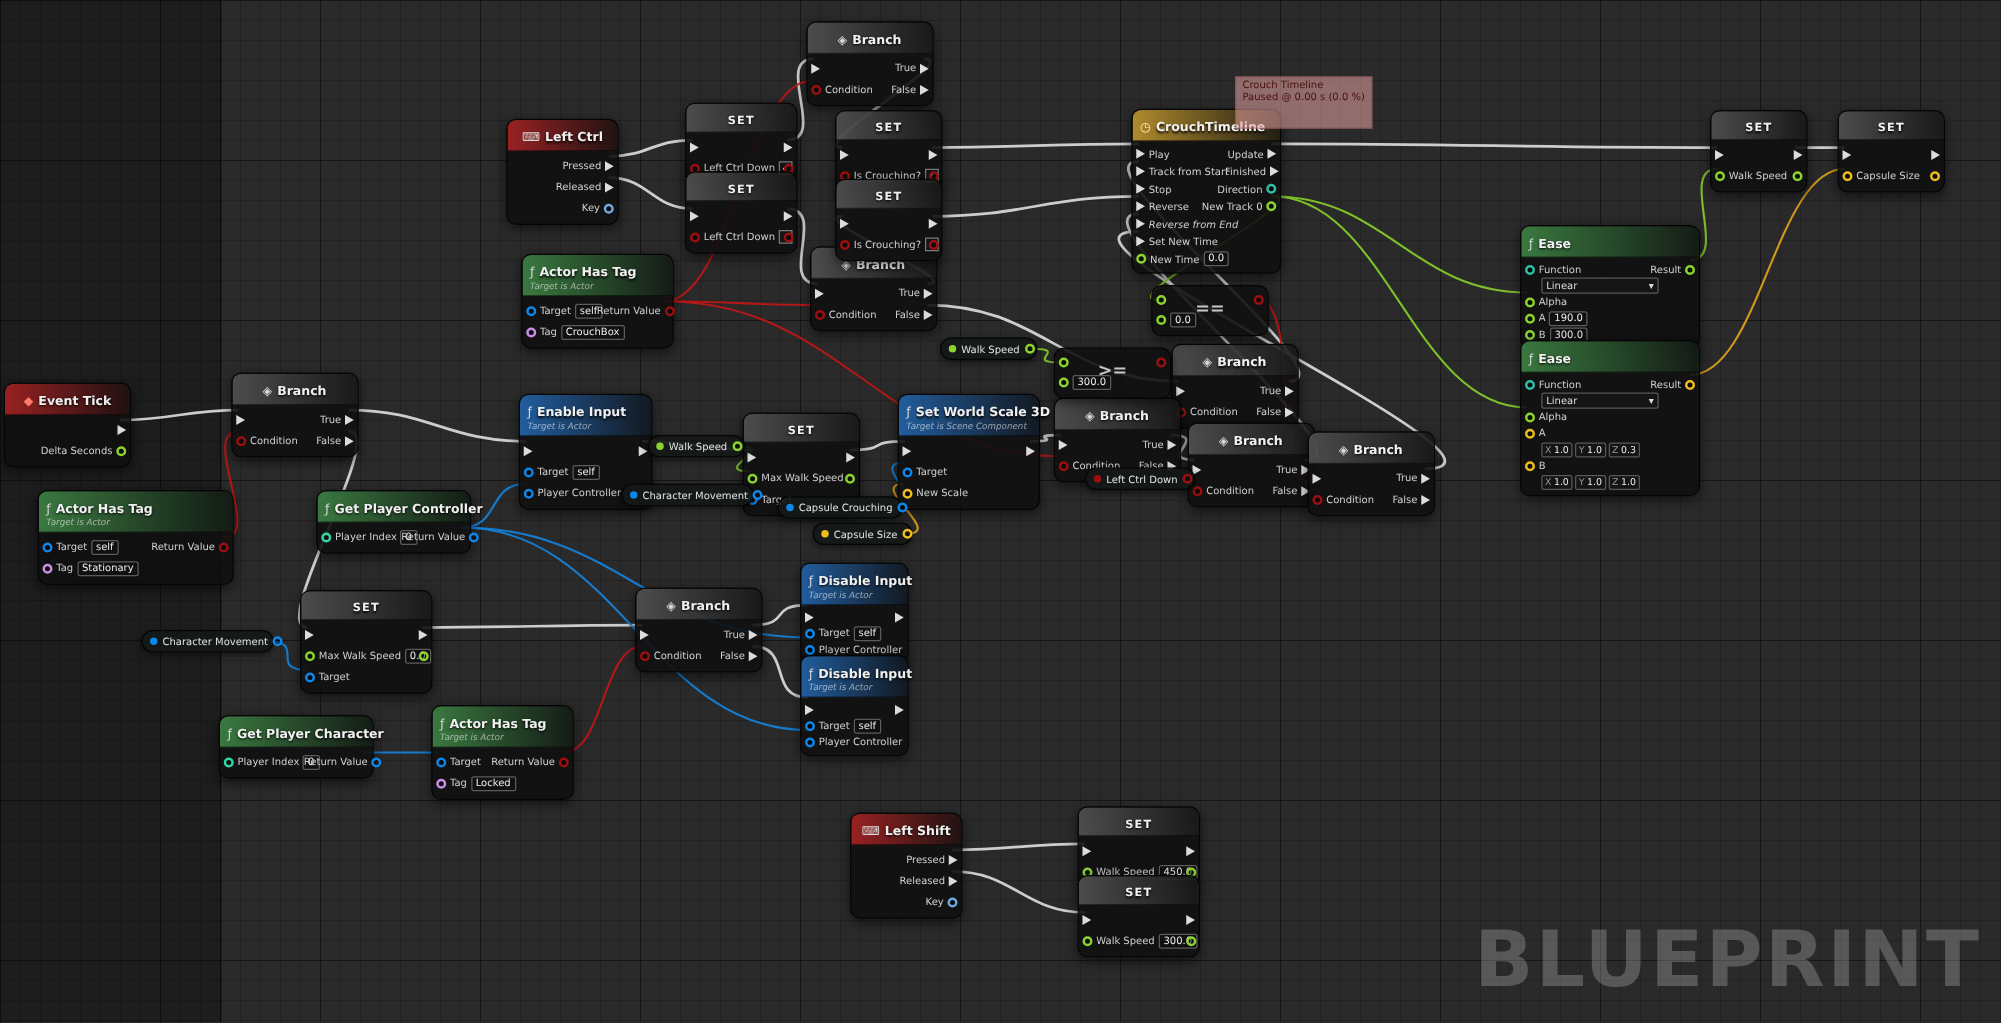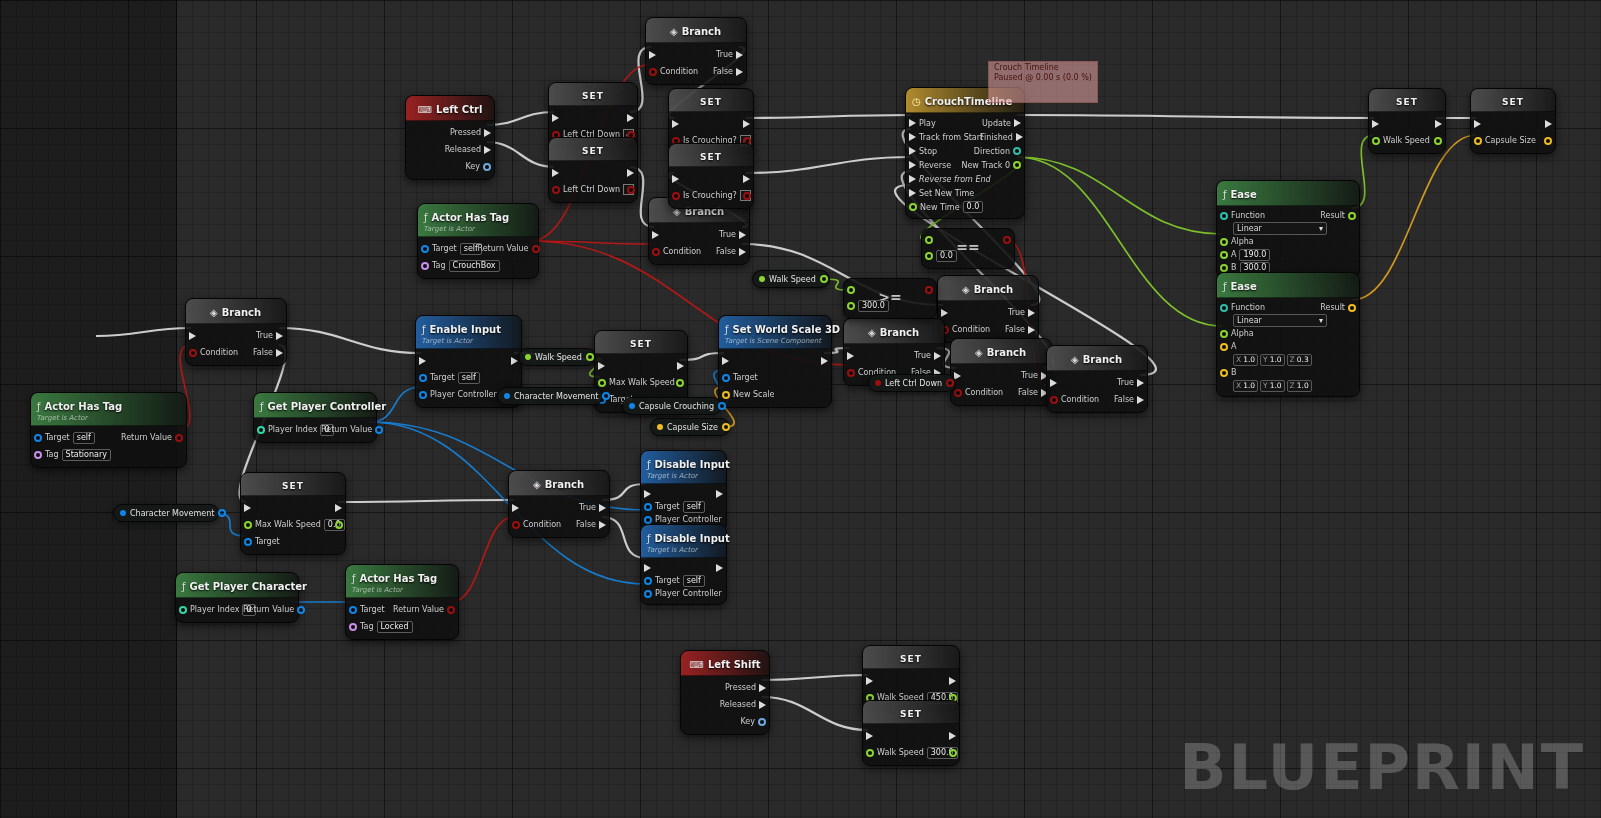--- a/index.html
+++ b/index.html
@@ -112,20 +112,38 @@
       <path d="M 725 427 C 757 427, 692 387, 724 387" stroke="#e2a41c" stroke-width="1.7" fill="none" opacity="0.9"></path>
       <path d="M 369 422 C 401 422, 389 387, 421 387" stroke="#1583dc" stroke-width="1.7" fill="none" opacity="0.9"></path>
       <path d="M 369 422 C 493.65 422, 521.35 510, 646 510" stroke="#1583dc" stroke-width="1.7" fill="none" opacity="0.9"></path>
       <path d="M 369 422 C 493.65 422, 521.35 584, 646 584" stroke="#1583dc" stroke-width="1.7" fill="none" opacity="0.9"></path>
       <path d="M 291 602 C 323 602, 319 602, 351 602" stroke="#1583dc" stroke-width="1.7" fill="none" opacity="0.9"></path>
       <path d="M 598 396 C 630 396, 568 394, 600 394" stroke="#1583dc" stroke-width="1.7" fill="none" opacity="0.9"></path>
       <path d="M 214 513 C 246 513, 214 536, 246 536" stroke="#1583dc" stroke-width="1.7" fill="none" opacity="0.9"></path>
       <path d="M 717 406 C 749 406, 692 370, 724 370" stroke="#1583dc" stroke-width="1.7" fill="none" opacity="0.9"></path>
     </svg>
   <div id="nodes">
+      <div class="node event" style="left: 3px; top: 306px; width: 100px;">
+        <div class="hdr"><span class="hicon">◆</span><span class="htitle">Event Tick</span></div>
+        <div class="body">
+          <div class="row" style="height: 17px;">
+            <div class="side l"></div>
+            <div class="side r">
+              <span class="pin exec"></span>
+            </div>
+          </div>
+          <div class="row" style="height: 17px;">
+            <div class="side l"></div>
+            <div class="side r">
+              <span class="plabel">Delta Seconds</span>
+              <span class="pin circ" style="border-color: rgb(139, 212, 47);"></span>
+            </div>
+          </div>
+        </div>
+      </div>
       <div class="node macro" style="left: 645px; top: 17px; width: 100px;">
         <div class="hdr"><span class="hicon">◈</span><span class="htitle">Branch</span></div>
         <div class="body">
           <div class="row" style="height: 17px;">
             <div class="side l">
               <span class="pin exec"></span>
             </div>
             <div class="side r">
               <span class="plabel">True</span>
               <span class="pin exec"></span>

